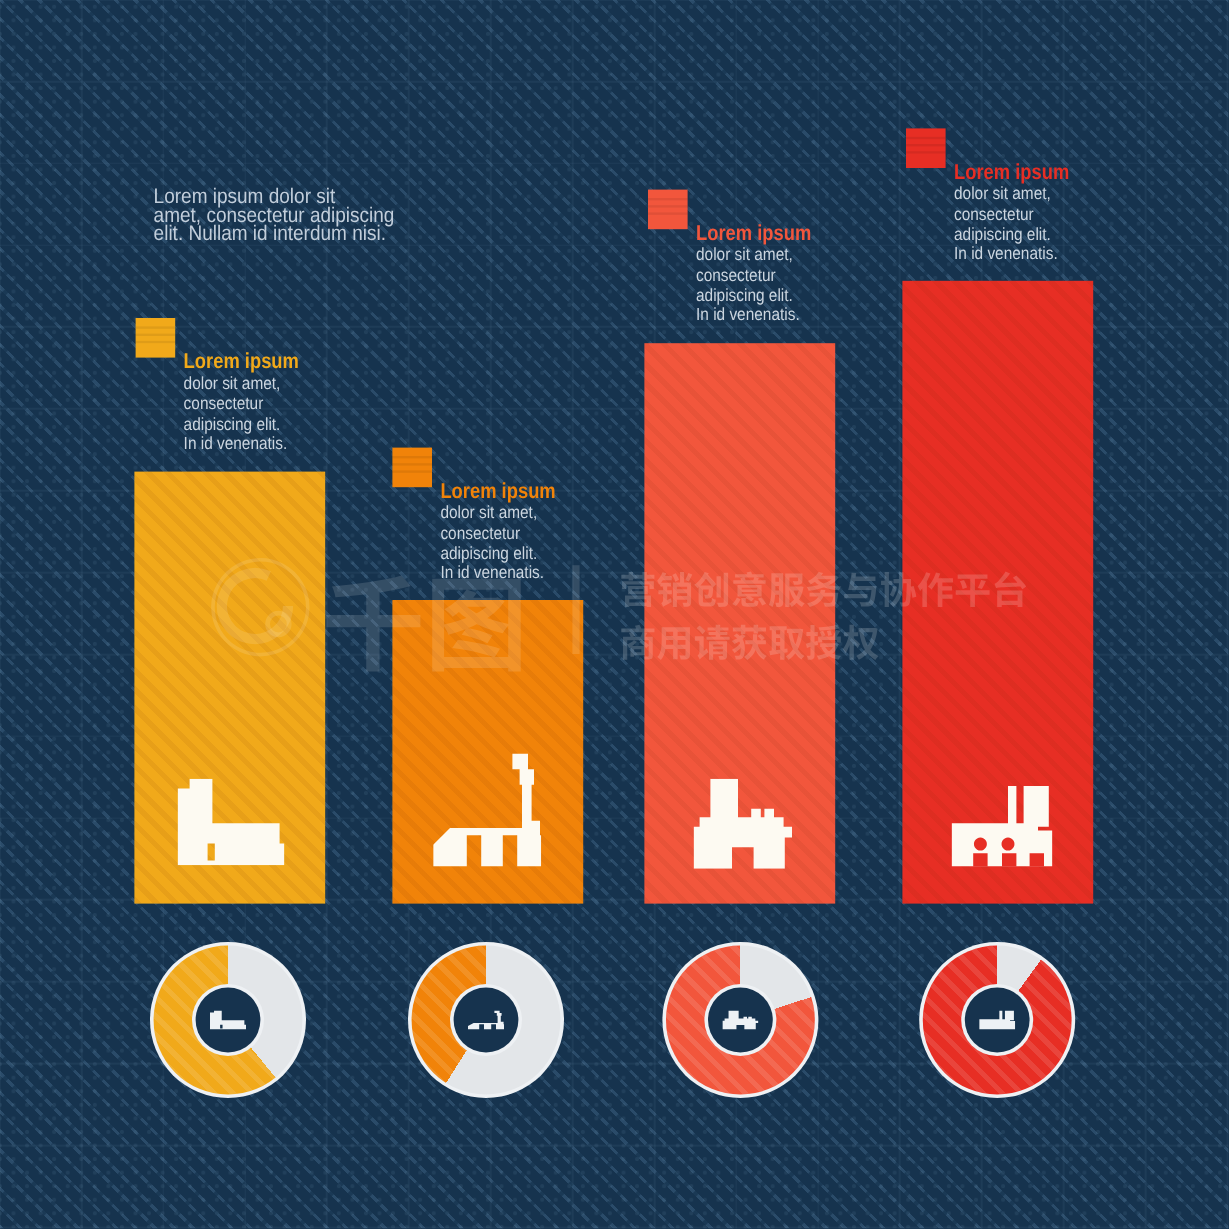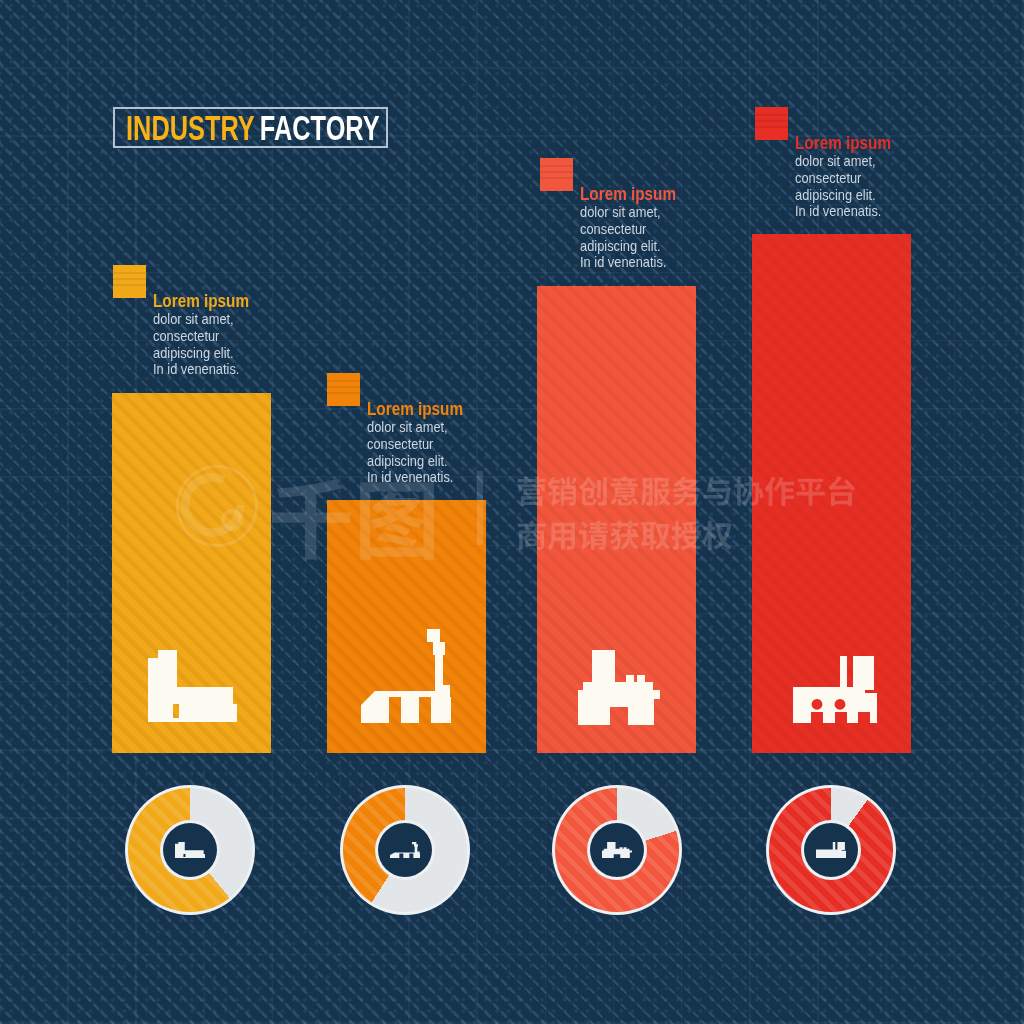--- a/index.html
+++ b/index.html
@@ -121,22 +121,24 @@
     <div class="donut" style="width:130px;height:130px;background:#eef1f4;"></div>
     <div class="donut" style="left: 3.2px; top: 3.2px; width: 123.6px; height: 123.6px; background: conic-gradient(rgb(227, 230, 233) 0deg, rgb(227, 230, 233) 36deg, rgb(231, 46, 36) 36deg, rgb(231, 46, 36) 360deg);"></div>
     <div class="donuthatch" style="left:3.2px;top:3.2px;width:123.6px;height:123.6px;-webkit-mask-image:conic-gradient(from 0deg at 50% 50%, transparent 0deg 36.0deg, #000 36.0deg 360deg);mask-image:conic-gradient(from 0deg at 50% 50%, transparent 0deg 36.0deg, #000 36.0deg 360deg);"></div>
     <div class="donut" style="left:34.8px;top:34.8px;width:60.4px;height:60.4px;background:#eef1f4;"></div>
     <div class="donutctr" style="left:38.0px;top:38.0px;width:54.0px;height:54.0px;">
         <svg width="30" height="16" viewBox="0 0 84 67" preserveAspectRatio="none">
           <path fill="#eef2f5" d="M47 0 H54 V34 H47 Z M60 0 H81 V34 H60 Z M0 31 H72 V37 H84 V67 H0 Z"></path>
         </svg>
       </div>
   </div>
-  <div class="titlebox" style="left:113px;top:107px;width:275px;height:41px;padding-left:11px;">
-    <span class="tinner"><span class="t-accent">INDUSTRY</span><span style="display:inline-block;width:7px"></span><span class="t-main">FACTORY</span></span>
+  <div class="introtxt" style="left:128px;top:156px;">
+    <div>Lorem ipsum dolor sit</div>
+    <div>amet, consectetur adipiscing</div>
+    <div>elit. Nullam id interdum nisi.</div>
   </div>
   <div class="labelblock" style="left:113px;top:265px;">
     <div class="swatch" style="background:#f1a91a;">
         <i style="top:7px"></i>
         <i style="top:13px"></i>
         <i style="top:19px"></i>
       </div>
     <div class="lbltxt">
       <div class="lbltitle" style="color:#f1a91a;">Lorem ipsum</div>
       <div class="lbldesc">dolor sit amet,</div>

